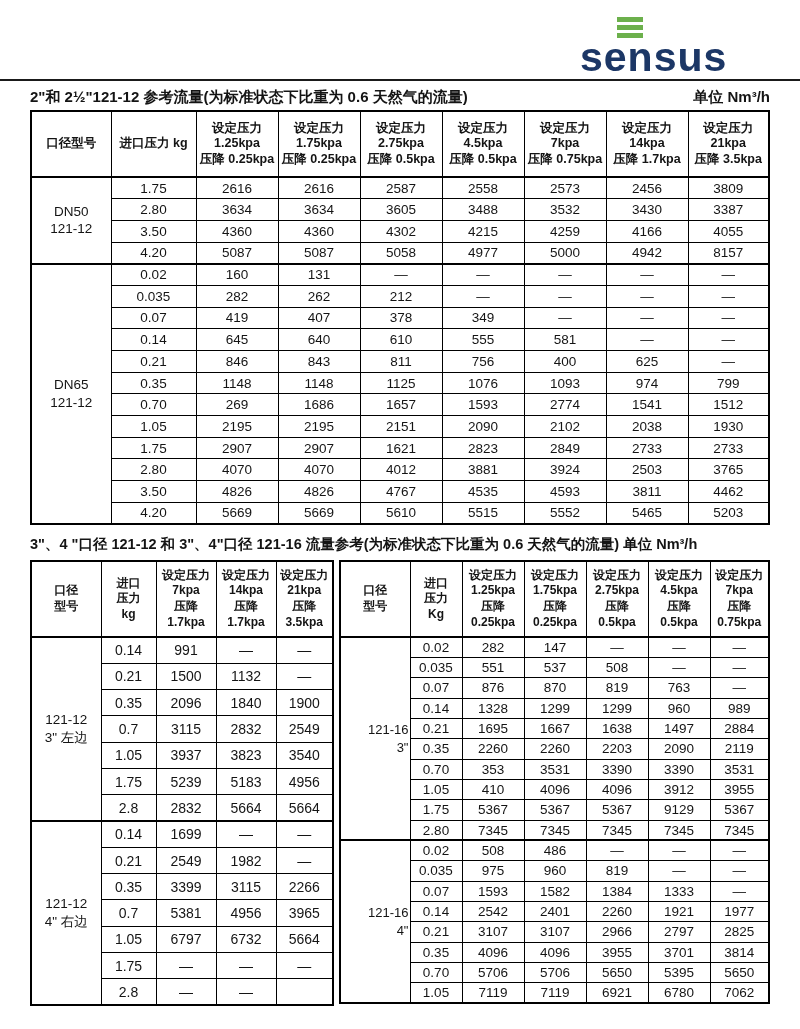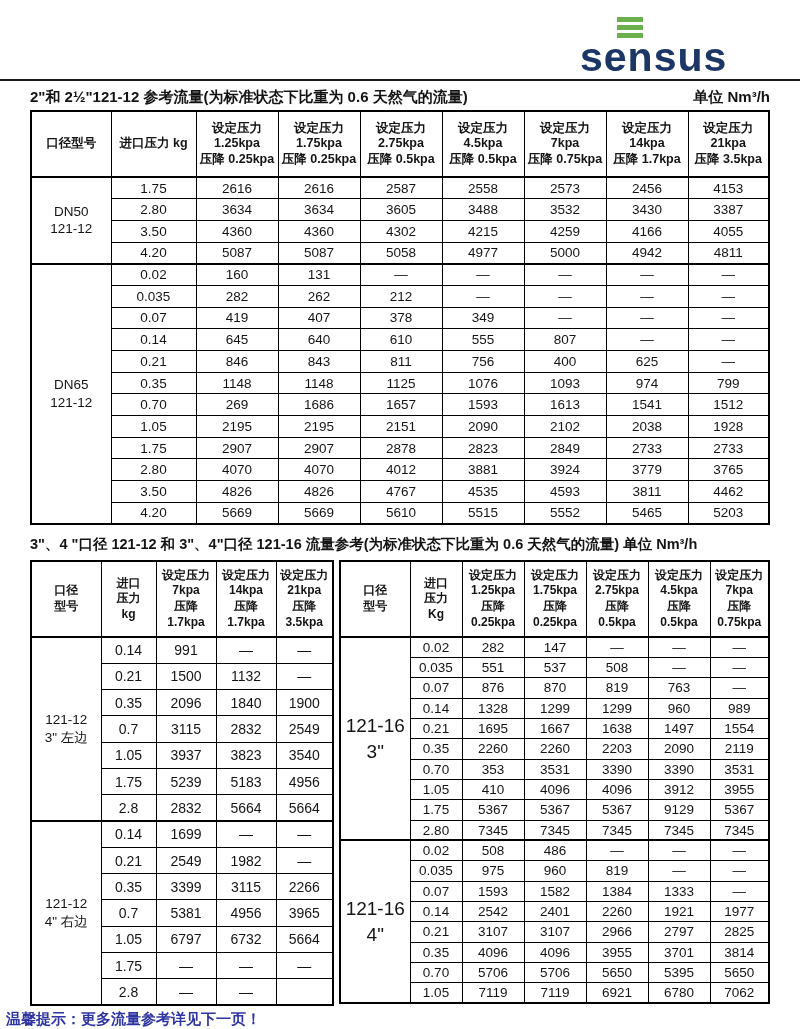--- a/index.html
+++ b/index.html
@@ -54,21 +54,21 @@
   .tbl2 thead th { font-size: 12px; line-height: 1.3; }
   .tbl2 tbody tr { height: 26.3px; }
   .tbl2 tbody td { font-size: 14px; }
   .tbl2 td.model { font-size: 13.5px; line-height: 1.35; }
 
   .tbl3 { position: absolute; top: 560px; left: 339px; width: 431px; }
   .tbl3 thead tr { height: 76px; }
   .tbl3 thead th { font-size: 12px; line-height: 1.3; }
   .tbl3 tbody tr { height: 20.35px; }
   .tbl3 tbody td { font-size: 13.5px; }
-  .tbl3 td.model { font-size: 19px; line-height: 1.35; }
+  .tbl3 td.model { font-size: 13px; line-height: 1.35; text-align: right; }
 
   .footer-note {
     position: absolute; top: 1010px; left: 6px;
     font-size: 15px; font-weight: bold; color: var(--note-blue);
   }
 </style>
 </head>
 <body>
 
 <div class="page">
@@ -132,21 +132,21 @@
         <tr>
           <td class="model" rowspan="4">DN50
 121-12</td>
           <td>1.75</td>
           <td>2616</td>
           <td>2616</td>
           <td>2587</td>
           <td>2558</td>
           <td>2573</td>
           <td>2456</td>
-          <td>4153</td>
+          <td>3809</td>
         </tr>
         <tr>
           <td>2.80</td>
           <td>3634</td>
           <td>3634</td>
           <td>3605</td>
           <td>3488</td>
           <td>3532</td>
           <td>3430</td>
           <td>3387</td>
@@ -162,21 +162,21 @@
           <td>4055</td>
         </tr>
         <tr>
           <td>4.20</td>
           <td>5087</td>
           <td>5087</td>
           <td>5058</td>
           <td>4977</td>
           <td>5000</td>
           <td>4942</td>
-          <td>4811</td>
+          <td>8157</td>
         </tr>
         <tr class="section-start">
           <td class="model" rowspan="12">DN65
 121-12</td>
           <td>0.02</td>
           <td>160</td>
           <td>131</td>
           <td>—</td>
           <td>—</td>
           <td>—</td>
@@ -202,21 +202,21 @@
           <td>—</td>
           <td>—</td>
           <td>—</td>
         </tr>
         <tr>
           <td>0.14</td>
           <td>645</td>
           <td>640</td>
           <td>610</td>
           <td>555</td>
-          <td>807</td>
+          <td>581</td>
           <td>—</td>
           <td>—</td>
         </tr>
         <tr>
           <td>0.21</td>
           <td>846</td>
           <td>843</td>
           <td>811</td>
           <td>756</td>
           <td>400</td>
@@ -232,52 +232,52 @@
           <td>1093</td>
           <td>974</td>
           <td>799</td>
         </tr>
         <tr>
           <td>0.70</td>
           <td>269</td>
           <td>1686</td>
           <td>1657</td>
           <td>1593</td>
-          <td>1613</td>
+          <td>2774</td>
           <td>1541</td>
           <td>1512</td>
         </tr>
         <tr>
           <td>1.05</td>
           <td>2195</td>
           <td>2195</td>
           <td>2151</td>
           <td>2090</td>
           <td>2102</td>
           <td>2038</td>
-          <td>1928</td>
+          <td>1930</td>
         </tr>
         <tr>
           <td>1.75</td>
           <td>2907</td>
           <td>2907</td>
-          <td>2878</td>
+          <td>1621</td>
           <td>2823</td>
           <td>2849</td>
           <td>2733</td>
           <td>2733</td>
         </tr>
         <tr>
           <td>2.80</td>
           <td>4070</td>
           <td>4070</td>
           <td>4012</td>
           <td>3881</td>
           <td>3924</td>
-          <td>3779</td>
+          <td>2503</td>
           <td>3765</td>
         </tr>
         <tr>
           <td>3.50</td>
           <td>4826</td>
           <td>4826</td>
           <td>4767</td>
           <td>4535</td>
           <td>4593</td>
           <td>3811</td>
@@ -490,21 +490,21 @@
           <td>1299</td>
           <td>960</td>
           <td>989</td>
         </tr>
         <tr>
           <td>0.21</td>
           <td>1695</td>
           <td>1667</td>
           <td>1638</td>
           <td>1497</td>
-          <td>1554</td>
+          <td>2884</td>
         </tr>
         <tr>
           <td>0.35</td>
           <td>2260</td>
           <td>2260</td>
           <td>2203</td>
           <td>2090</td>
           <td>2119</td>
         </tr>
         <tr>
@@ -601,15 +601,14 @@
           <td>1.05</td>
           <td>7119</td>
           <td>7119</td>
           <td>6921</td>
           <td>6780</td>
           <td>7062</td>
         </tr>
       </tbody>
     </table>
 
-  <div class="footer-note">温馨提示：更多流量参考详见下一页！</div>
 
 </div>
 
 </body></html>

